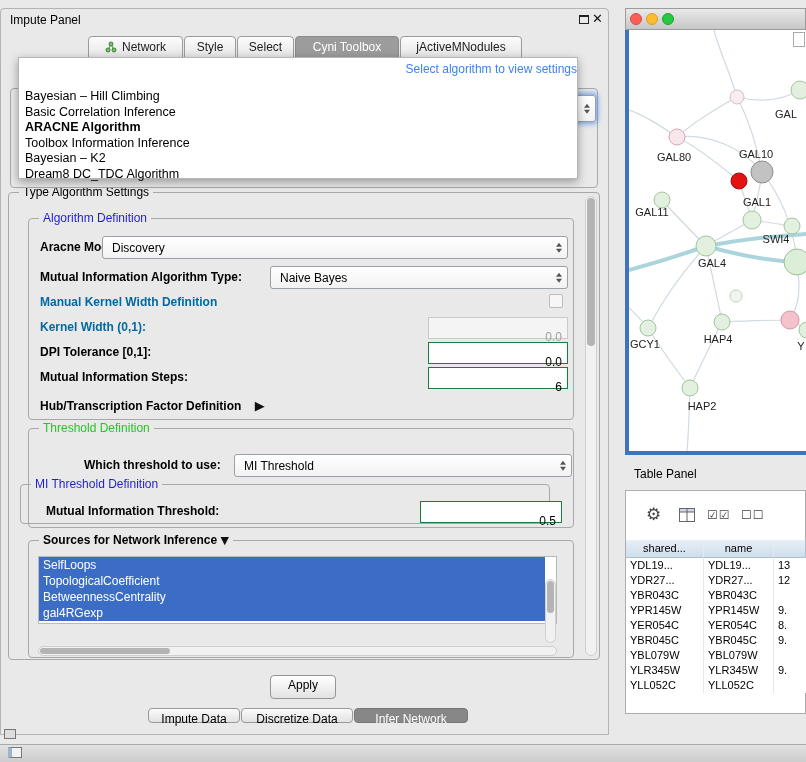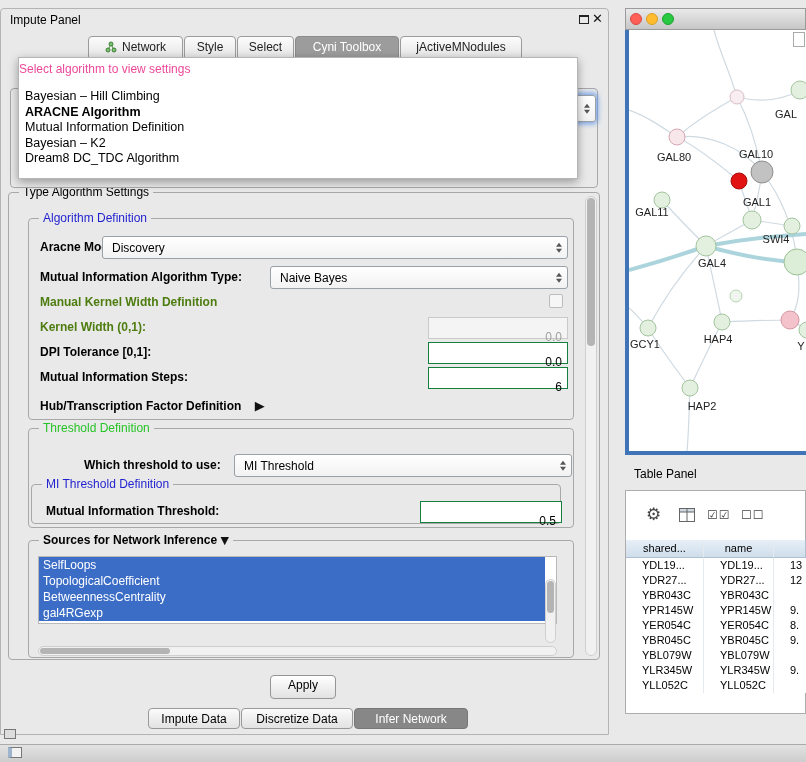--- a/index.html
+++ b/index.html
@@ -4,51 +4,51 @@
 <style>
   *{margin:0;padding:0;box-sizing:border-box}
   html,body{width:806px;height:762px;overflow:hidden}
   body{font-family:"Liberation Sans",sans-serif;background:#e9e9e9;position:relative;font-size:12px;color:#000}
   .abs{position:absolute}
   .panel{background:#e9e9e9;border:1px solid #b4b4b4;border-radius:4px 4px 0 0}
   .gbox{border:1px solid #a8a8a8;border-radius:4px}
   .gtitle{position:absolute;top:-8px;left:10px;background:#e9e9e9;padding:0 4px;font-size:12px;white-space:nowrap}
   .blue{color:#1f1fd0}.green{color:#27c427}.boldt{font-weight:bold}
   .lbl{font-size:12px;font-weight:bold;white-space:nowrap}
-  .dis{color:#4d7c0f}
+  .dis{color:#0369a1}
   .combo{background:linear-gradient(#ffffff,#f2f2f2);border:1px solid #9aa0a8;border-radius:3px}
   .ctxt{position:absolute;left:9px;top:50%;transform:translateY(-50%);font-size:12px;white-space:nowrap}
   .stepper{position:absolute;right:5px;top:50%;transform:translateY(-50%)}
   .tup,.tdn{display:block;width:0;height:0;border-left:3.5px solid transparent;border-right:3.5px solid transparent}
   .tup{border-bottom:4.5px solid #555;margin-bottom:2.5px}
   .tdn{border-top:4.5px solid #555}
   .field{background:#fff;border:1px solid #15803d;font-size:12px;text-align:right;padding:10px 5px;line-height:18px}
   .fdis{background:#f4f4f4;border-color:#cacaca;color:#a0a0a0}
   .cb{background:#f6f6f6;border:1px solid #bcbcbc;border-radius:2px}
   .tab{display:flex;align-items:center;justify-content:center;gap:5px;height:22px;font-size:12px;border:1px solid #9b9b9b;border-radius:4px 4px 0 0;background:linear-gradient(#fcfcfc,#e6e6e6);color:#222}
   .tab.sel{background:#9c9c9c;color:#fff;border-color:#8b8b8b}
-  .btab{height:21px;line-height:20px;text-align:center;font-size:12px;border:1px solid #999;border-radius:4px;background:linear-gradient(#fbfbfb,#e2e2e2)}
+  .btab{height:15px;line-height:20px;text-align:center;font-size:12px;border:1px solid #999;border-radius:4px;background:linear-gradient(#fbfbfb,#e2e2e2)}
   .btab.sel{background:#878787;color:#fff;border-color:#787878}
   .popup{background:#fff;border:1px solid #b6b6b6;box-shadow:0 3px 9px rgba(0,0,0,.35);z-index:20}
-  .ddph{color:#ec4899;text-align:left;padding-top:4px;font-size:12px}
+  .ddph{color:#3b82f6;text-align:right;padding-top:4px;font-size:12px}
   .ddopts{margin-top:13px}
   .dd-option{height:15.5px;line-height:15.5px;padding-left:6px;font-size:12.5px;white-space:nowrap}
   .dd-bold{font-weight:bold}
   .listbox{background:#fff;border:1px solid #b9b9b9}
   .sel-item{height:16px;line-height:16px;background:#3c6dc6;color:#fff;padding-left:4px;font-size:12px;white-space:nowrap}
   .track{background:#f1f1f1;border:1px solid #cfcfcf;border-radius:6px}
   .thumb{background:#b4b4b4;border-radius:5px}
   .btn{border:1px solid #959595;border-radius:4px;background:linear-gradient(#ffffff,#e2e2e2);text-align:center;line-height:19px;font-size:12px}
   .tl{width:12px;height:12px;border-radius:50%}
   .titlebar{background:linear-gradient(#e9e9e9,#c7c7c7);border:1px solid #9b9b9b}
   .glyph{font-family:"DejaVu Sans",sans-serif;color:#444}
   .theadrow{display:flex}
   .thead-cell{background:linear-gradient(#e7eff7,#cfdeeb);border-right:1px solid #aebfcf;border-bottom:1px solid #aebfcf;font-size:11px;text-align:center;line-height:17px;overflow:hidden;white-space:nowrap;height:18px}
   .trow{display:flex;height:15px;background:#fff}
-  .tcell{font-size:11px;line-height:15px;padding-left:16px;overflow:hidden;white-space:nowrap}
+  .tcell{font-size:11px;line-height:15px;padding-left:4px;overflow:hidden;white-space:nowrap}
   .c0{width:78px}.c1{width:70px}.c2{flex:1}
   .c0,.c1{border-right:1px solid #e4eaf0}
   #net-svg path{fill:none}
   #net-svg text{font-size:11px;fill:#222;font-family:"Liberation Sans",sans-serif}
 </style>
 </head>
 <body>
 
 <div class="abs panel" style="left:0;top:8px;width:609px;height:727px"></div>
 <div class="abs" style="left:10px;top:13px;font-size:12px">Impute Panel</div>
@@ -85,22 +85,23 @@
   <span class="stepper">
       <i class="tup"></i>
       <i class="tdn"></i>
     </span>
 </div>
 
 <div class="abs popup" style="left:18px;top:57px;width:560px;height:122px">
   <div class="ddph">Select algorithm to view settings</div>
   <div class="ddopts">
       <div class="dd-option">Bayesian – Hill Climbing</div>
+      <div class="dd-option">Basic Correlation Inference</div>
       <div class="dd-option dd-bold">ARACNE Algorithm</div>
-      <div class="dd-option">Mutual Information Definition</div>
+      <div class="dd-option">Toolbox Information Inference</div>
       <div class="dd-option">Bayesian – K2</div>
       <div class="dd-option">Dream8 DC_TDC Algorithm</div>
     </div>
 </div>
 
 <div class="abs gbox" style="left:8px;top:192px;width:592px;height:468px">
   <span class="gtitle">Type Algorithm Settings</span>
 </div>
 <div class="abs track" style="left:585px;top:196px;width:12px;height:460px"></div>
 <div class="abs thumb" style="left:587px;top:198px;width:8px;height:148px"></div>
@@ -142,21 +143,21 @@
   <span class="gtitle green">Threshold Definition</span>
 </div>
 <div class="abs lbl" style="left:84px;top:458px">Which threshold to use:</div>
 <div class="abs combo" style="left:234px;top:454px;width:338px;height:23px">
   <span class="ctxt">MI Threshold</span>
   <span class="stepper">
       <i class="tup"></i>
       <i class="tdn"></i>
     </span>
 </div>
-<div class="abs gbox" style="left:31px;top:484px;width:530px;height:40px">
+<div class="abs gbox" style="left:20px;top:484px;width:530px;height:40px">
   <span class="gtitle blue">MI Threshold Definition</span>
 </div>
 <div class="abs lbl" style="left:46px;top:504px">Mutual Information Threshold:</div>
 <div class="abs field" style="left:420px;top:501px;width:142px;height:20px">0.5</div>
 
 <div class="abs gbox" style="left:28px;top:540px;width:546px;height:118px">
   <span class="gtitle boldt">
     <span>Sources for Network Inference</span>
     <span class="glyph" style="font-size:11px;color:#111">▼</span>
   </span>

